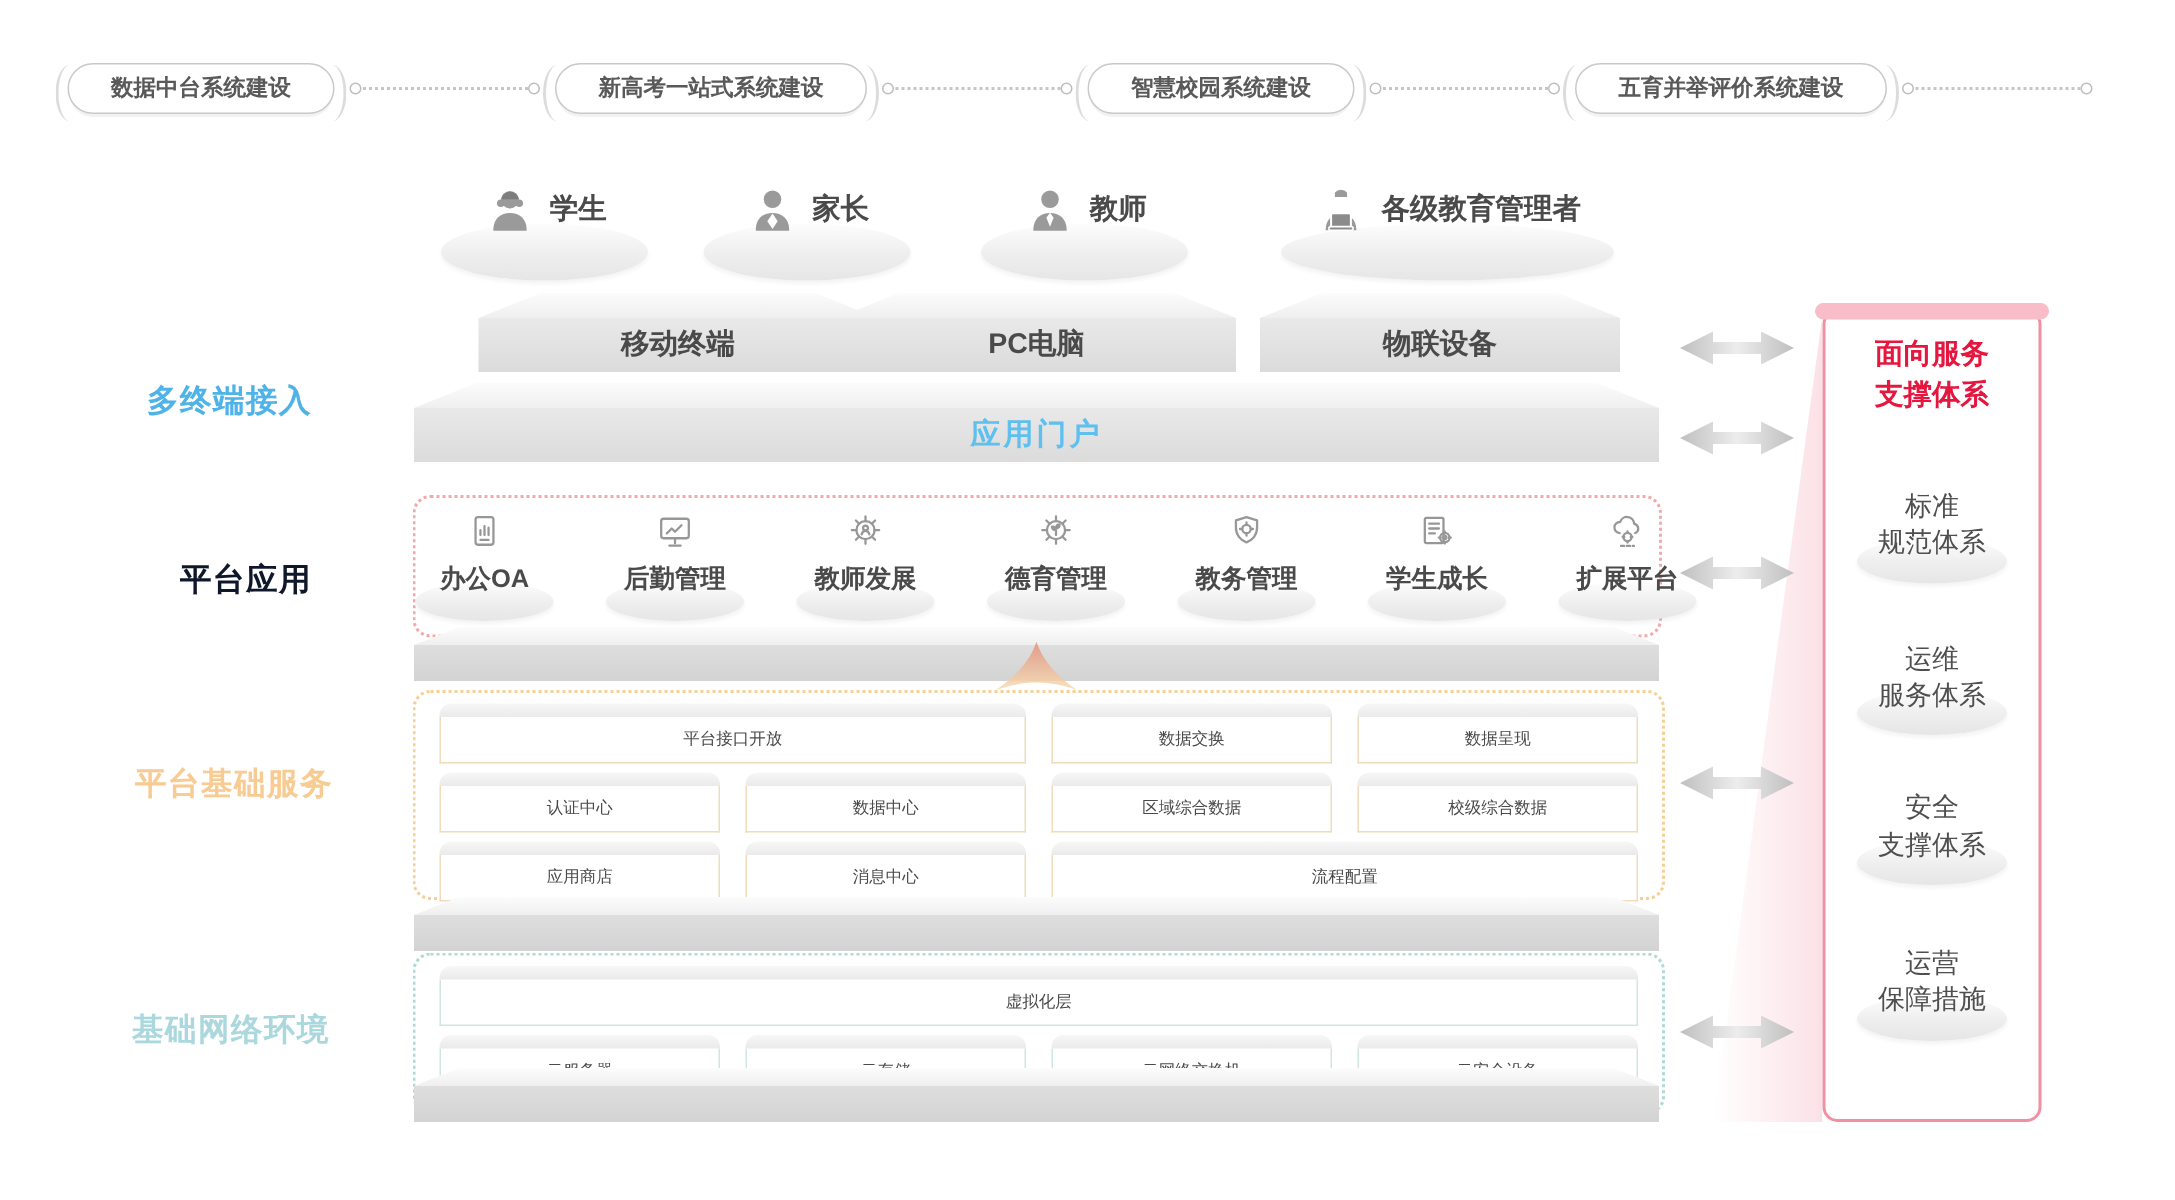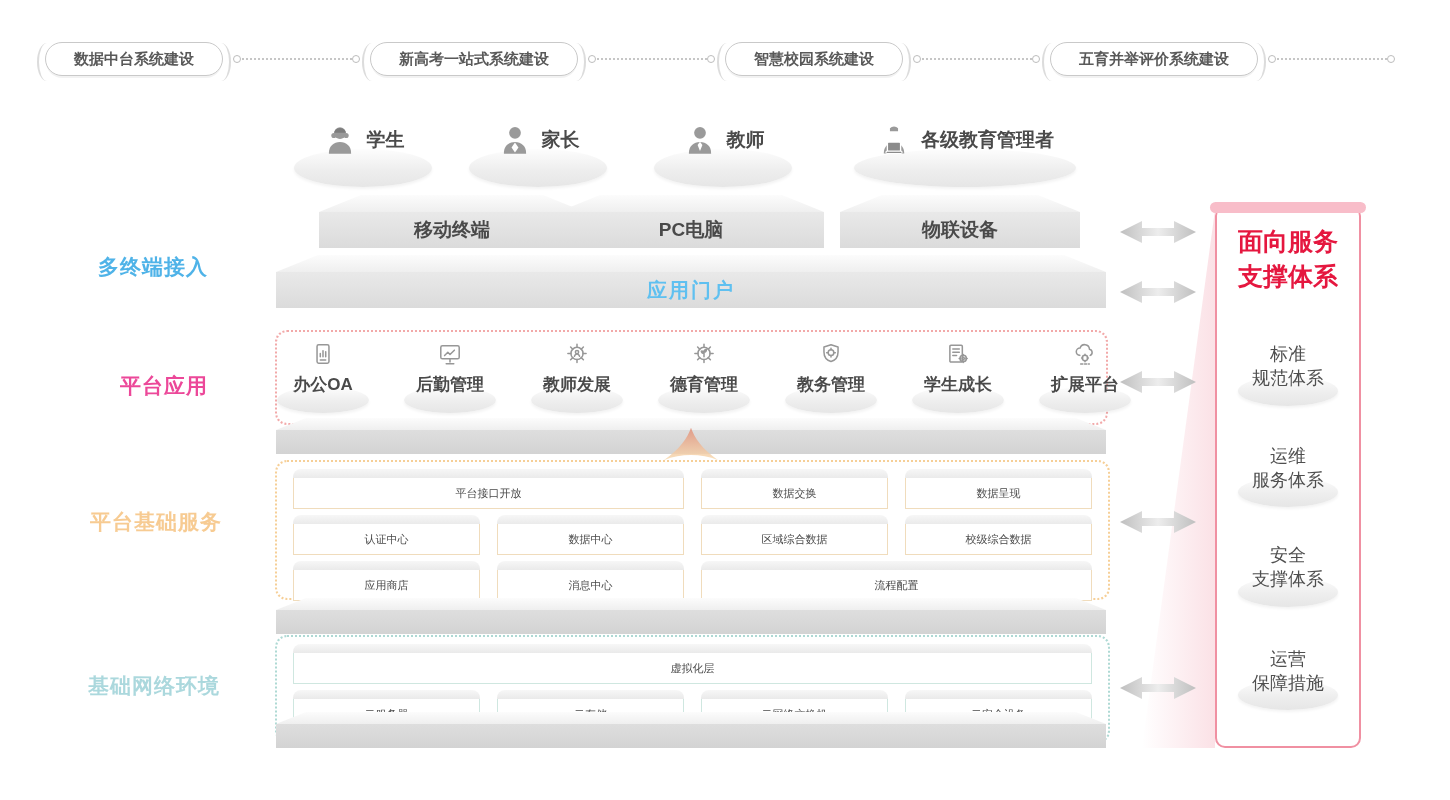--- a/index.html
+++ b/index.html
@@ -33,21 +33,21 @@
   .user-label{font-size:19px;font-weight:700;color:#4a4a4a;line-height:40px;}
   .pedestal{border-radius:50%;background:linear-gradient(180deg,#fdfdfd 0%,#eeeeee 55%,#e6e6e6 100%);box-shadow:0 2px 3px rgba(0,0,0,0.05);}
   .user .pedestal{margin:-11px auto 0;height:38px;}
   .u1{left:293px;width:140px;} .u1 .pedestal{width:138px;}
   .u2{left:468px;width:140px;} .u2 .pedestal{width:138px;}
   .u3{left:653px;width:140px;} .u3 .pedestal{width:138px;}
   .u4{left:853px;width:224px;} .u4 .pedestal{width:222px;}
   
   .side-label{position:absolute;font-size:21px;font-weight:700;letter-spacing:1px;}
   .lbl-terminal{left:98px;top:253px;color:#4fb3e8;}
-  .lbl-apps{left:120px;top:372px;color:#ec4899;}
+  .lbl-apps{left:120px;top:372px;color:#0f172a;}
   .lbl-services{left:90px;top:508px;color:#f7cb92;}
   .lbl-network{left:88px;top:672px;color:#abd8dd;}
   
   .slab{position:absolute;}
   .slab-top{height:17px;background:linear-gradient(180deg,#fcfcfc,#efefef);
     clip-path:polygon(42px 0,calc(100% - 42px) 0,100% 100%,0 100%);}
   .slab-face{height:36px;line-height:36px;text-align:center;font-size:19px;font-weight:700;color:#4a4a4a;
     background:linear-gradient(180deg,#e9e9e9 0%,#dbdbdb 100%);}
   .slab-t1{left:276px;top:195px;width:266px;margin-left:43px;}
   .slab-t2{left:558px;top:195px;width:266px;}
@@ -88,21 +88,21 @@
   .da1{left:1118px;top:218px;} .da2{left:1118px;top:278px;} .da3{left:1118px;top:368px;}
   .da4{left:1118px;top:508px;} .da5{left:1118px;top:674px;}
   .fan{position:absolute;left:1142px;top:210px;width:73px;height:538px;
     background:linear-gradient(to right,rgba(247,195,205,0) 0%,rgba(247,195,205,0.5) 100%);
     clip-path:polygon(100% 0,100% 100%,0 100%);}
   
   .panel{position:absolute;left:1215px;top:206px;width:146px;height:542px;background:#fff;
     border:2px solid #f090a2;border-radius:10px;box-sizing:border-box;}
   .panel::before{content:"";position:absolute;top:-6px;left:-7px;right:-7px;height:11px;
     background:#f8bdc9;border-radius:7px;}
-  .panel-title{position:relative;margin-top:16px;text-align:center;font-size:25px;font-weight:700;
+  .panel-title{position:relative;margin-top:16px;text-align:center;font-size:19px;font-weight:700;
     color:#e5173f;line-height:1.4;}
   .s-item{position:relative;text-align:center;}
   .s-item-label{position:relative;z-index:2;font-size:18px;color:#4f4f4f;line-height:1.35;}
   .s-item .pedestal{margin:-15px auto 0;width:100px;height:30px;}
   .si1{margin-top:48px;} .si2{margin-top:38px;} .si3{margin-top:36px;} .si4{margin-top:40px;}
   .icon-gray{stroke:#979797;fill:none;stroke-width:1.4;stroke-linecap:round;stroke-linejoin:round;}
   .hidden-defs{position:absolute;width:0;height:0;}
 </style>
 </head>
 <body>

